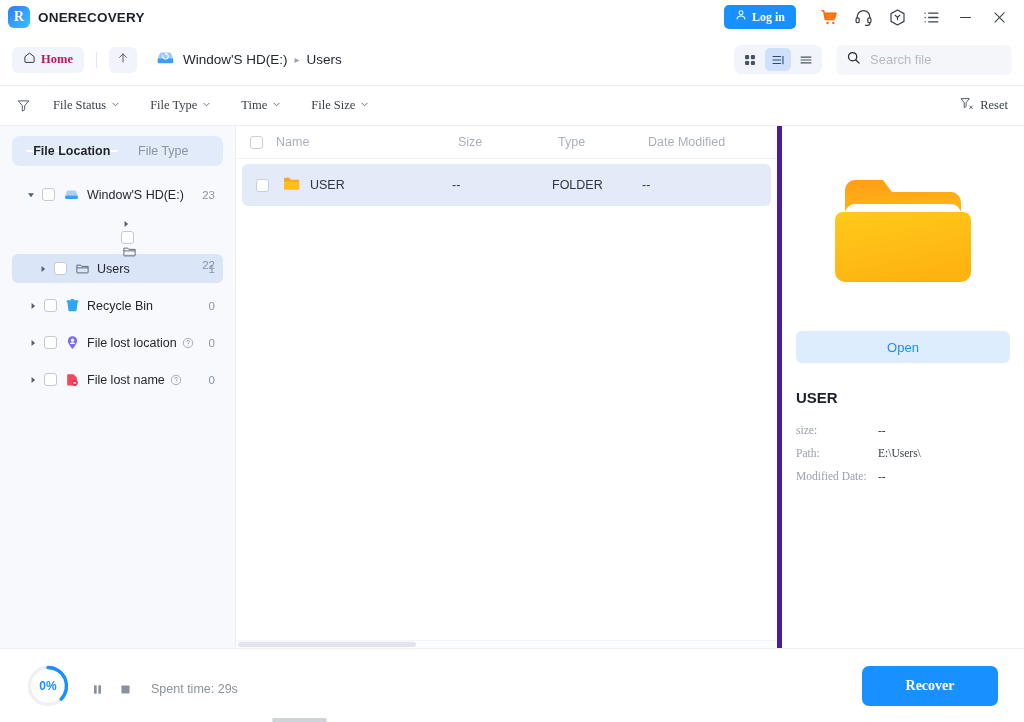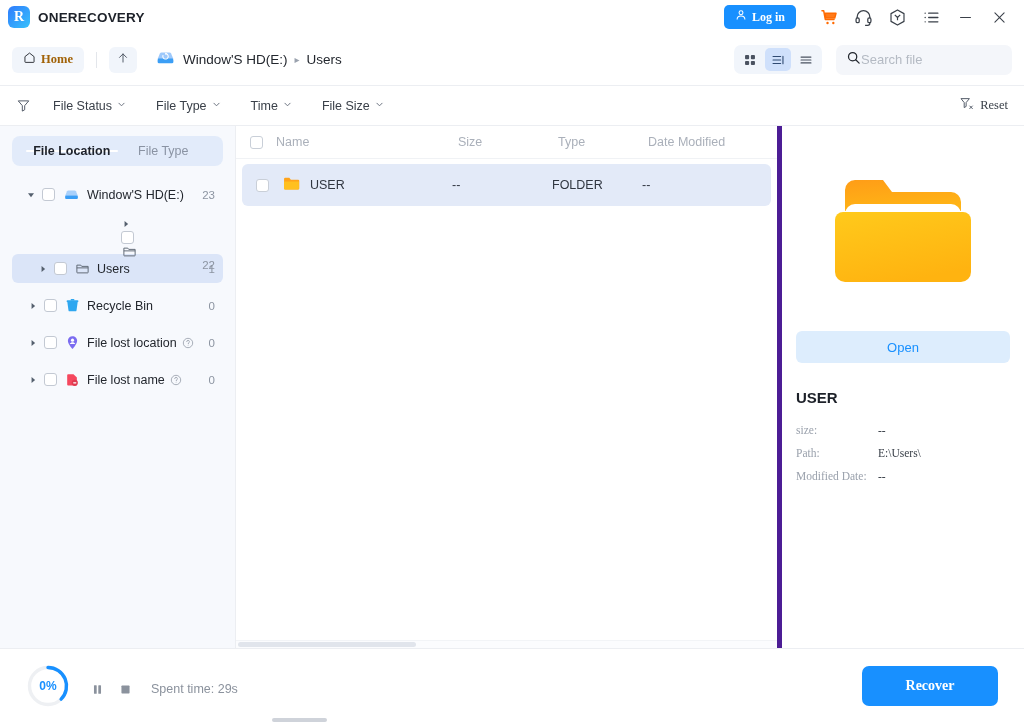--- a/index.html
+++ b/index.html
@@ -41,21 +41,21 @@
 
   
   .crumbbar {
     position:absolute; left:0; top:34px; width:1024px; height:52px;
     display:flex; align-items:center; padding:0 12px;
     border-bottom:1px solid #eceef2; background:#fff;
   }
   .home-btn {
     display:flex; align-items:center; gap:5px;
     background:#f1f5fb; border-radius:6px; height:26px; padding:0 11px;
-    font-size:12.5px; font-weight:bold; color:#a16207;
+    font-size:12.5px; font-weight:bold; color:#be185d;
     font-family:"Liberation Serif", serif; cursor:pointer;
   }
   .vsep { width:1px; height:16px; background:#e3e6eb; margin:0 12px; }
   .up-btn {
     width:28px; height:26px; display:flex; align-items:center; justify-content:center;
     background:#f1f5fb; border-radius:6px; cursor:pointer;
   }
   .crumbs { display:flex; align-items:center; gap:7px; margin-left:18px; }
   .crumb-txt { font-size:13.5px; color:#23272e; cursor:pointer; }
   .crumb-sep { color:#9aa2ae; font-size:10px; }
@@ -63,39 +63,39 @@
   .viewtoggle {
     display:flex; align-items:center; background:#f1f5fb; border-radius:7px;
     padding:3px; gap:2px;
   }
   .vt-btn {
     width:26px; height:23px; border-radius:5px; display:flex;
     align-items:center; justify-content:center; cursor:pointer;
   }
   .vt-btn.active { background:#cfe0fb; }
   .searchbox {
-    display:flex; align-items:center; width:176px; height:30px;
+    display:flex; align-items:center; gap:9px; width:176px; height:30px;
     background:#f4f6fa; border-radius:7px; padding:0 10px; cursor:text;
   }
   .searchbox input {
     border:none; outline:none; background:transparent; font-size:13px;
     color:#23272e; width:100%; font-family:"Liberation Sans", sans-serif;
   }
   .searchbox input::placeholder { color:#b4bac3; }
 
   
   .filterbar {
     position:absolute; left:0; top:86px; width:1024px; height:40px;
     display:flex; align-items:center; padding:0 16px;
     border-bottom:1px solid #eceef2; background:#fff;
   }
   .filter-item {
     display:flex; align-items:center; gap:5px; margin-right:30px;
     font-size:12.5px; color:#3a4049; cursor:pointer;
-    font-family:Liberation Sans, sans-serif;
+    font-family:Liberation Serif, serif;
   }
   .filter-icon-slot { margin-right:22px; display:flex; align-items:center; cursor:pointer; }
   .caret { font-size:9px; color:#6b7280; }
   .reset-btn {
     margin-left:auto; display:flex; align-items:center; gap:6px;
     font-size:12.5px; color:#3a4049; cursor:pointer;
     font-family:"Liberation Serif", serif;
   }
 
   

